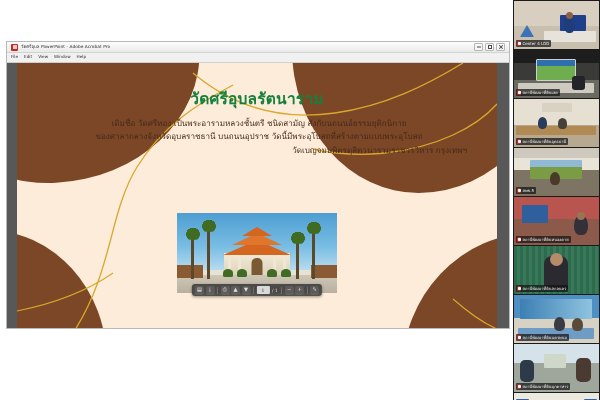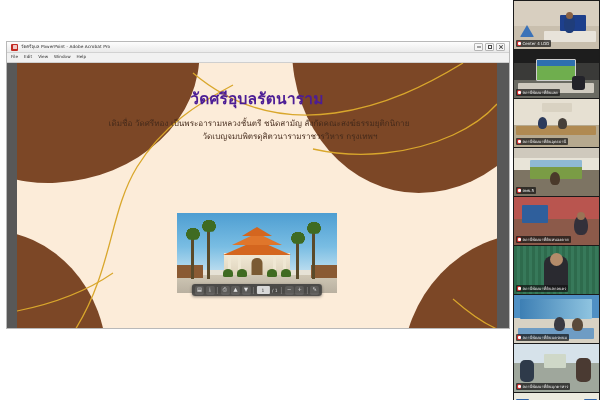--- a/index.html
+++ b/index.html
@@ -132,32 +132,32 @@
     border-radius:58% 52% 0 0/60% 62% 0 0;
   }
 
   
   .swirl{ position:absolute; inset:0; pointer-events:none; }
 
   
   .slide-title{
     position:absolute; left:0; right:0; top:23px;
     text-align:center;
-    font-size:15.5px; font-weight:bold; color:#4c1d95;
+    font-size:15.5px; font-weight:bold; color:#15803d;
     letter-spacing:.2px;
     z-index:4;
   }
   .slide-body{
     position:absolute; left:34px; right:30px; top:54px;
     z-index:4;
     font-size:8.1px; line-height:13.4px;
     color:#43291a; text-align:center;
   }
   .slide-body p{ white-space:nowrap; }
-  .slide-body p.last{ text-align:center; padding-left:62px; }
+  .slide-body p.last{ text-align:right; padding-left:62px; }
 
   
   .photo-wrap{
     position:absolute; left:50%; transform:translateX(-50%);
     top:150px; width:160px; height:80px;
     z-index:5; overflow:hidden;
     background:#7fb6dd;
   }
   .ph-sky{ position:absolute; inset:0;
     background:linear-gradient(#4e9ed2 0%,#79bde3 42%,#b9dcef 72%,#cfe4ea 100%); }
@@ -327,21 +327,22 @@
             <path d="M58 267 C 96 206, 92 150, 120 104 C 146 62, 182 40, 216 22" fill="none" stroke="#d9a72c" stroke-width="1.3"></path>
             <path d="M176 10 C 214 42, 262 58, 318 50 C 368 43, 410 22, 446 0" fill="none" stroke="#d9a72c" stroke-width="1.3"></path>
             <path d="M296 86 C 340 96, 392 92, 436 72 C 460 61, 472 50, 480 41" fill="none" stroke="#d9a72c" stroke-width="1.3"></path>
             <path d="M0 248 C 40 240, 70 228, 96 210" fill="none" stroke="#d9a72c" stroke-width="1.1"></path>
             <path d="M436 236 C 452 250, 466 260, 480 266" fill="none" stroke="#d9a72c" stroke-width="1.1"></path>
           </svg>
 
           <div class="slide-title">วัดศรีอุบลรัตนาราม</div>
 
           <div class="slide-body">
-            <p>เดิมชื่อ วัดศรีทอง เป็นพระอารามหลวงชั้นตรี ชนิดสามัญ สังกัดคณะสงฆ์ธรรมยุติกนิกาย</p>
+            <p>เดิมชื่อ วัดศรีทอง เป็นพระอารามหลวงชั้นตรี ชนิดสามัญ สังกับนถนนอ์ธรรมยุติกนิกาย</p>
+            <p>ของศาลากลางจังหวัดอุบลราชธานี บนถนนอุปราช วัดนี้มีพระอุโบสถที่สร้างตามแบบพระอุโบสถ</p>
             <p class="last">วัดเบญจมบพิตรดุสิตวนารามราชวรวิหาร กรุงเทพฯ</p>
           </div>
 
           <div class="photo-wrap">
             <div class="ph-sky"></div>
             <div class="ph-wall"></div>
             <div class="ph-ground"></div>
 
             <div class="ph-bushL"></div>
             <div class="ph-bushR"></div>

